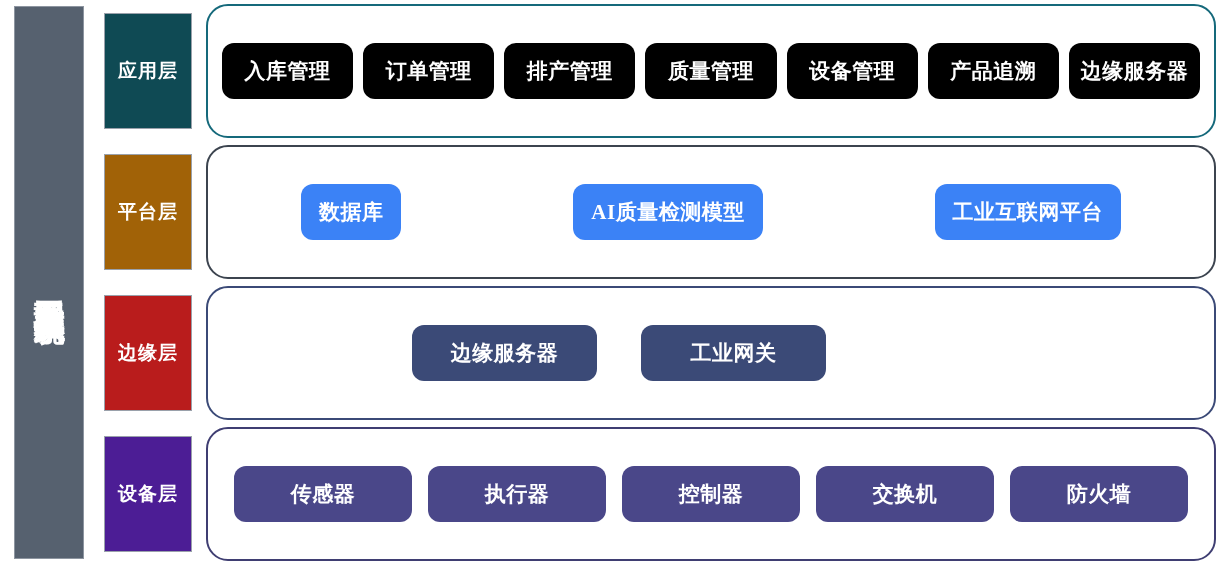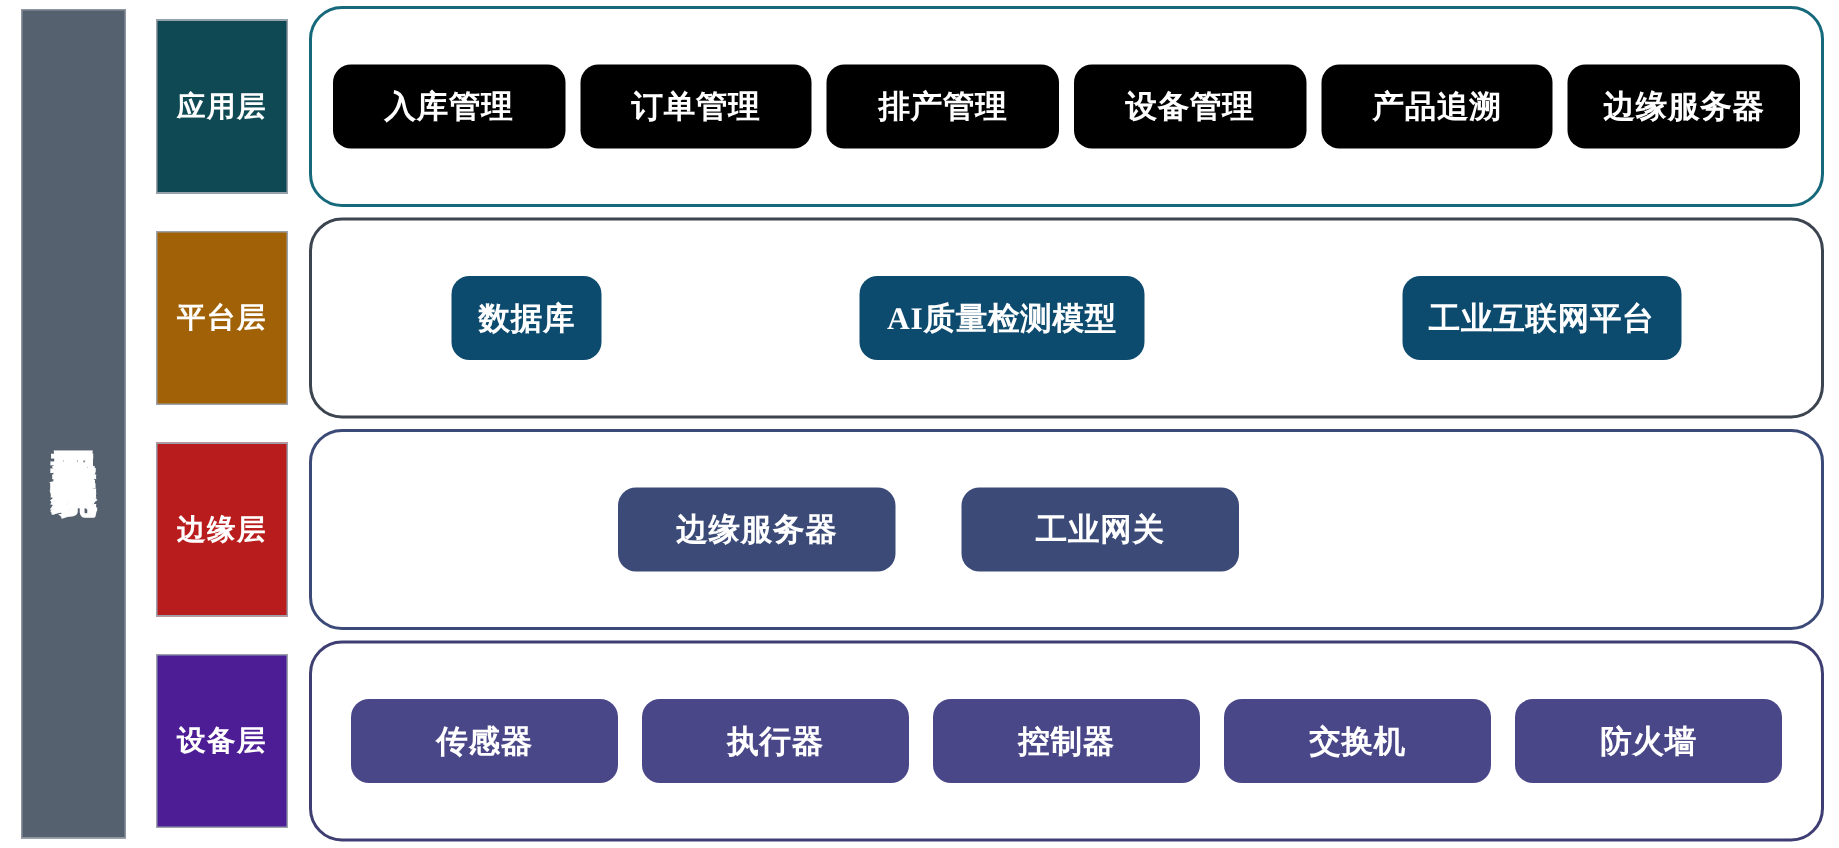--- a/index.html
+++ b/index.html
@@ -117,21 +117,21 @@
   
   .row-app .layer-label { background: #0F4A54; }
   .row-app .layer-box   { border-color: #15697B; }
   .row-app .pill-track  { justify-content: space-between; gap: 10px; }
   .row-app .pill        { background: #000000; flex: 1 1 0; padding: 0 6px; }
 
   
   .row-platform .layer-label { background: #a16207; }
   .row-platform .layer-box   { border-color: #3C444F; }
   .row-platform .pill-track  { justify-content: space-around; gap: 14px; }
-  .row-platform .pill        { background: #0c4a6e; }
+  .row-platform .pill        { background: #3b82f6; }
 
   
   .row-edge .layer-label { background: #b91c1c; }
   .row-edge .layer-box   { border-color: #3B4A77; }
   .row-edge .pill-track  { justify-content: center; gap: 44px; padding-left: 16px; padding-right: 200px; align-items: center; }
   .row-edge .pill        { background: #3B4A77; min-width: 185px; }
 
   
   .row-device .layer-label { background: #4c1d95; }
   .row-device .layer-box   { border-color: #3F3E72; }
@@ -149,20 +149,21 @@
 
   <div class="layers">
 
     <div class="layer-row row-app">
       <div class="layer-label">应用层</div>
       <div class="layer-box">
         <div class="pill-track">
           <div class="pill">入库管理</div>
           <div class="pill">订单管理</div>
           <div class="pill">排产管理</div>
+          <div class="pill">质量管理</div>
           <div class="pill">设备管理</div>
           <div class="pill">产品追溯</div>
           <div class="pill">边缘服务器</div>
         </div>
       </div>
     </div>
 
     <div class="layer-row row-platform">
       <div class="layer-label">平台层</div>
       <div class="layer-box">

